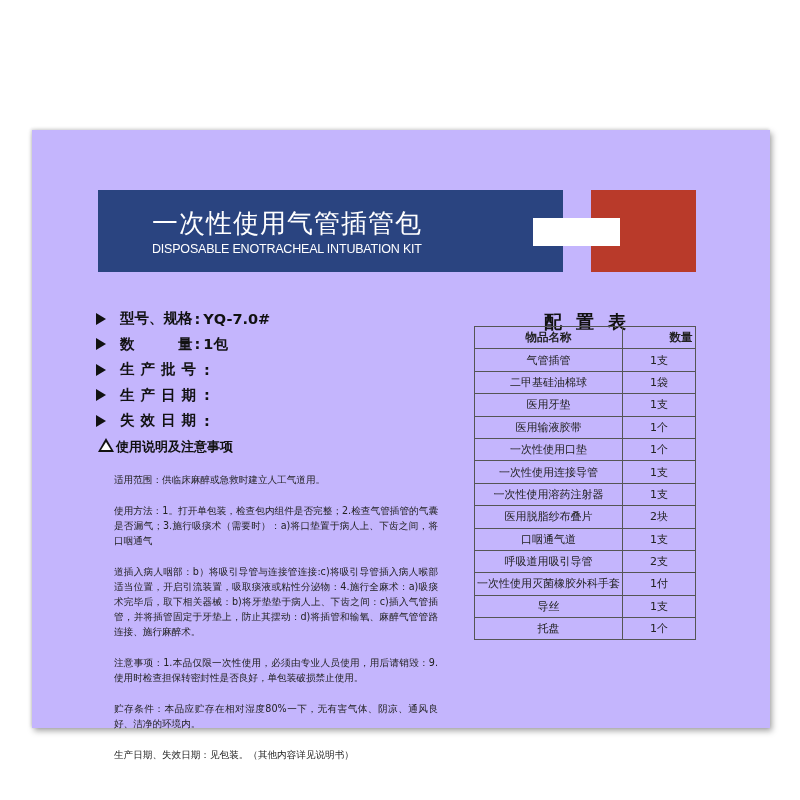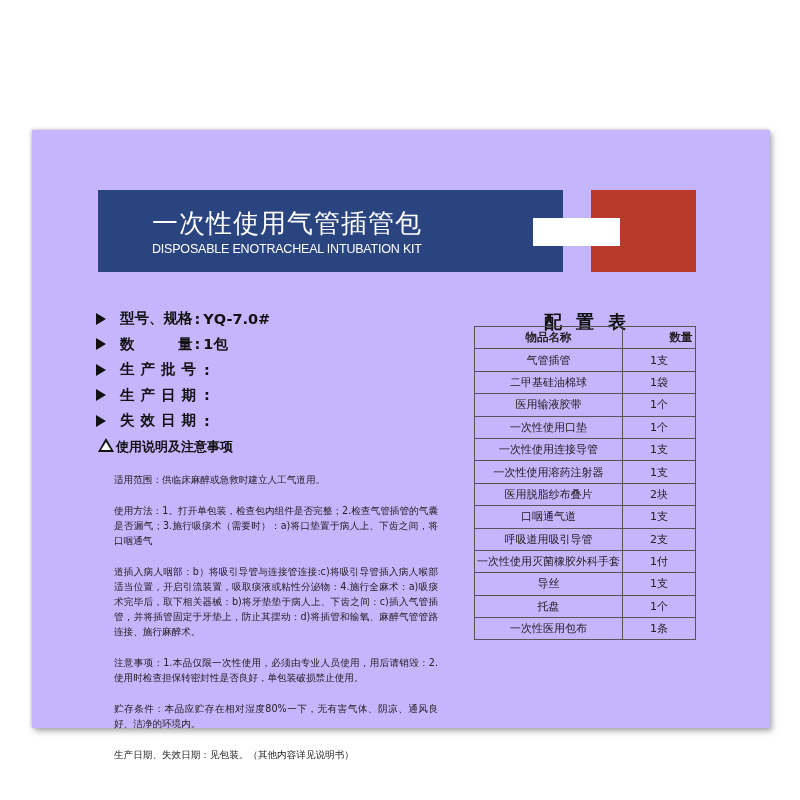--- a/index.html
+++ b/index.html
@@ -222,21 +222,21 @@
   </ul>
 
   <div class="instructions">
     <div class="instr-title">
       <span class="warn-icon"></span>
       <span>使用说明及注意事项</span>
     </div>
     <p class="instr-para">适用范围：供临床麻醉或急救时建立人工气道用。</p>
     <p class="instr-para">使用方法：1。打开单包装，检查包内组件是否完整；2.检查气管插管的气囊是否漏气；3.施行吸痰术（需要时）：a)将口垫置于病人上、下齿之间，将口咽通气</p>
     <p class="instr-para">道插入病人咽部：b）将吸引导管与连接管连接:c)将吸引导管插入病人喉部适当位置，开启引流装置，吸取痰液或粘性分泌物：4.施行全麻术：a)吸痰术完毕后，取下相关器械：b)将牙垫垫于病人上、下齿之间：c)插入气管插管，并将插管固定于牙垫上，防止其摆动：d)将插管和输氧、麻醉气管管路连接、施行麻醉术。</p>
-    <p class="instr-para">注意事项：1.本品仅限一次性使用，必须由专业人员使用，用后请销毁：2.使用时检查担保转密封性是否良好，单包装破损禁止使用。</p>
+    <p class="instr-para">注意事项：1.本品仅限一次性使用，必须由专业人员使用，用后请销毁：9.使用时检查担保转密封性是否良好，单包装破损禁止使用。</p>
     <p class="instr-para">贮存条件：本品应贮存在相对湿度80%一下，无有害气体、阴凉、通风良好、洁净的环境内。</p>
     <p class="instr-para">生产日期、失效日期：见包装。（其他内容详见说明书）</p>
   </div>
 
   <div class="config-title">配置表</div>
   <table class="config-table">
     <thead>
       <tr>
         <th class="col-name">物品名称</th>
         <th class="col-qty">数量</th>
@@ -245,20 +245,24 @@
     <tbody>
       <tr>
           <td>气管插管</td>
           <td>1支</td>
         </tr>
       <tr>
           <td>二甲基硅油棉球</td>
           <td>1袋</td>
         </tr>
       <tr>
+          <td>医用牙垫</td>
+          <td>1支</td>
+        </tr>
+      <tr>
           <td>医用输液胶带</td>
           <td>1个</td>
         </tr>
       <tr>
           <td>一次性使用口垫</td>
           <td>1个</td>
         </tr>
       <tr>
           <td>一次性使用连接导管</td>
           <td>1支</td>
@@ -284,20 +288,16 @@
           <td>1付</td>
         </tr>
       <tr>
           <td>导丝</td>
           <td>1支</td>
         </tr>
       <tr>
           <td>托盘</td>
           <td>1个</td>
         </tr>
-      <tr>
-          <td>一次性医用包布</td>
-          <td>1条</td>
-        </tr>
     </tbody>
   </table>
 
 </div>
 
 </body></html>

